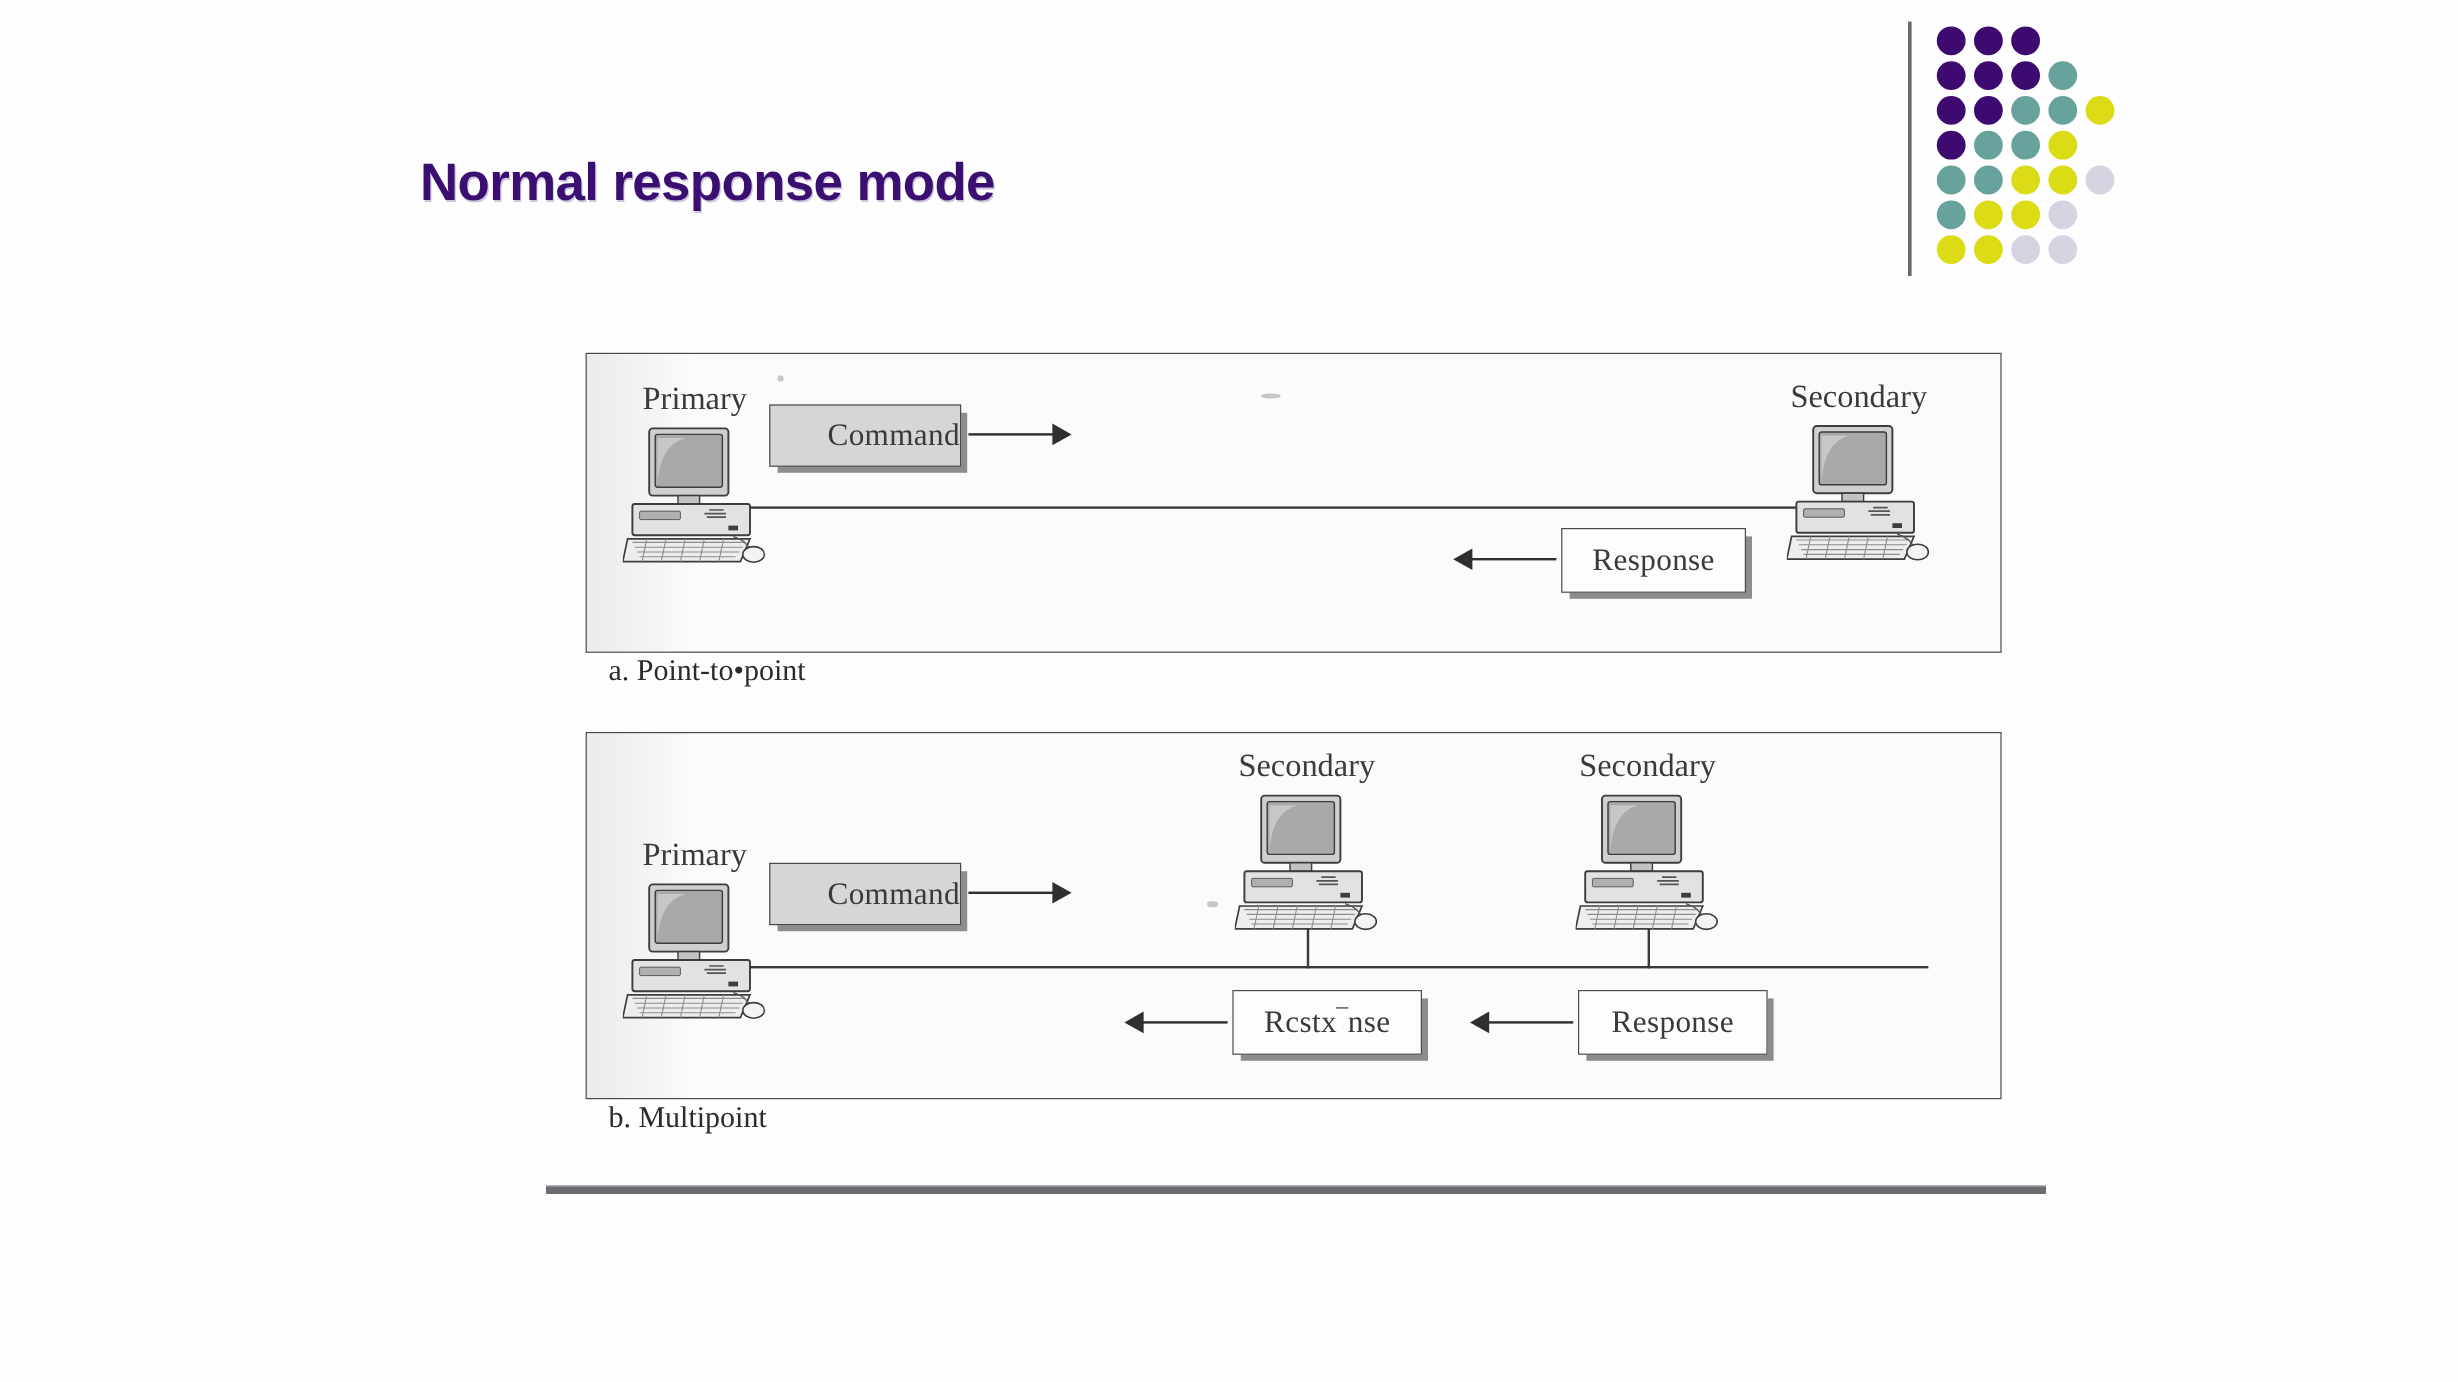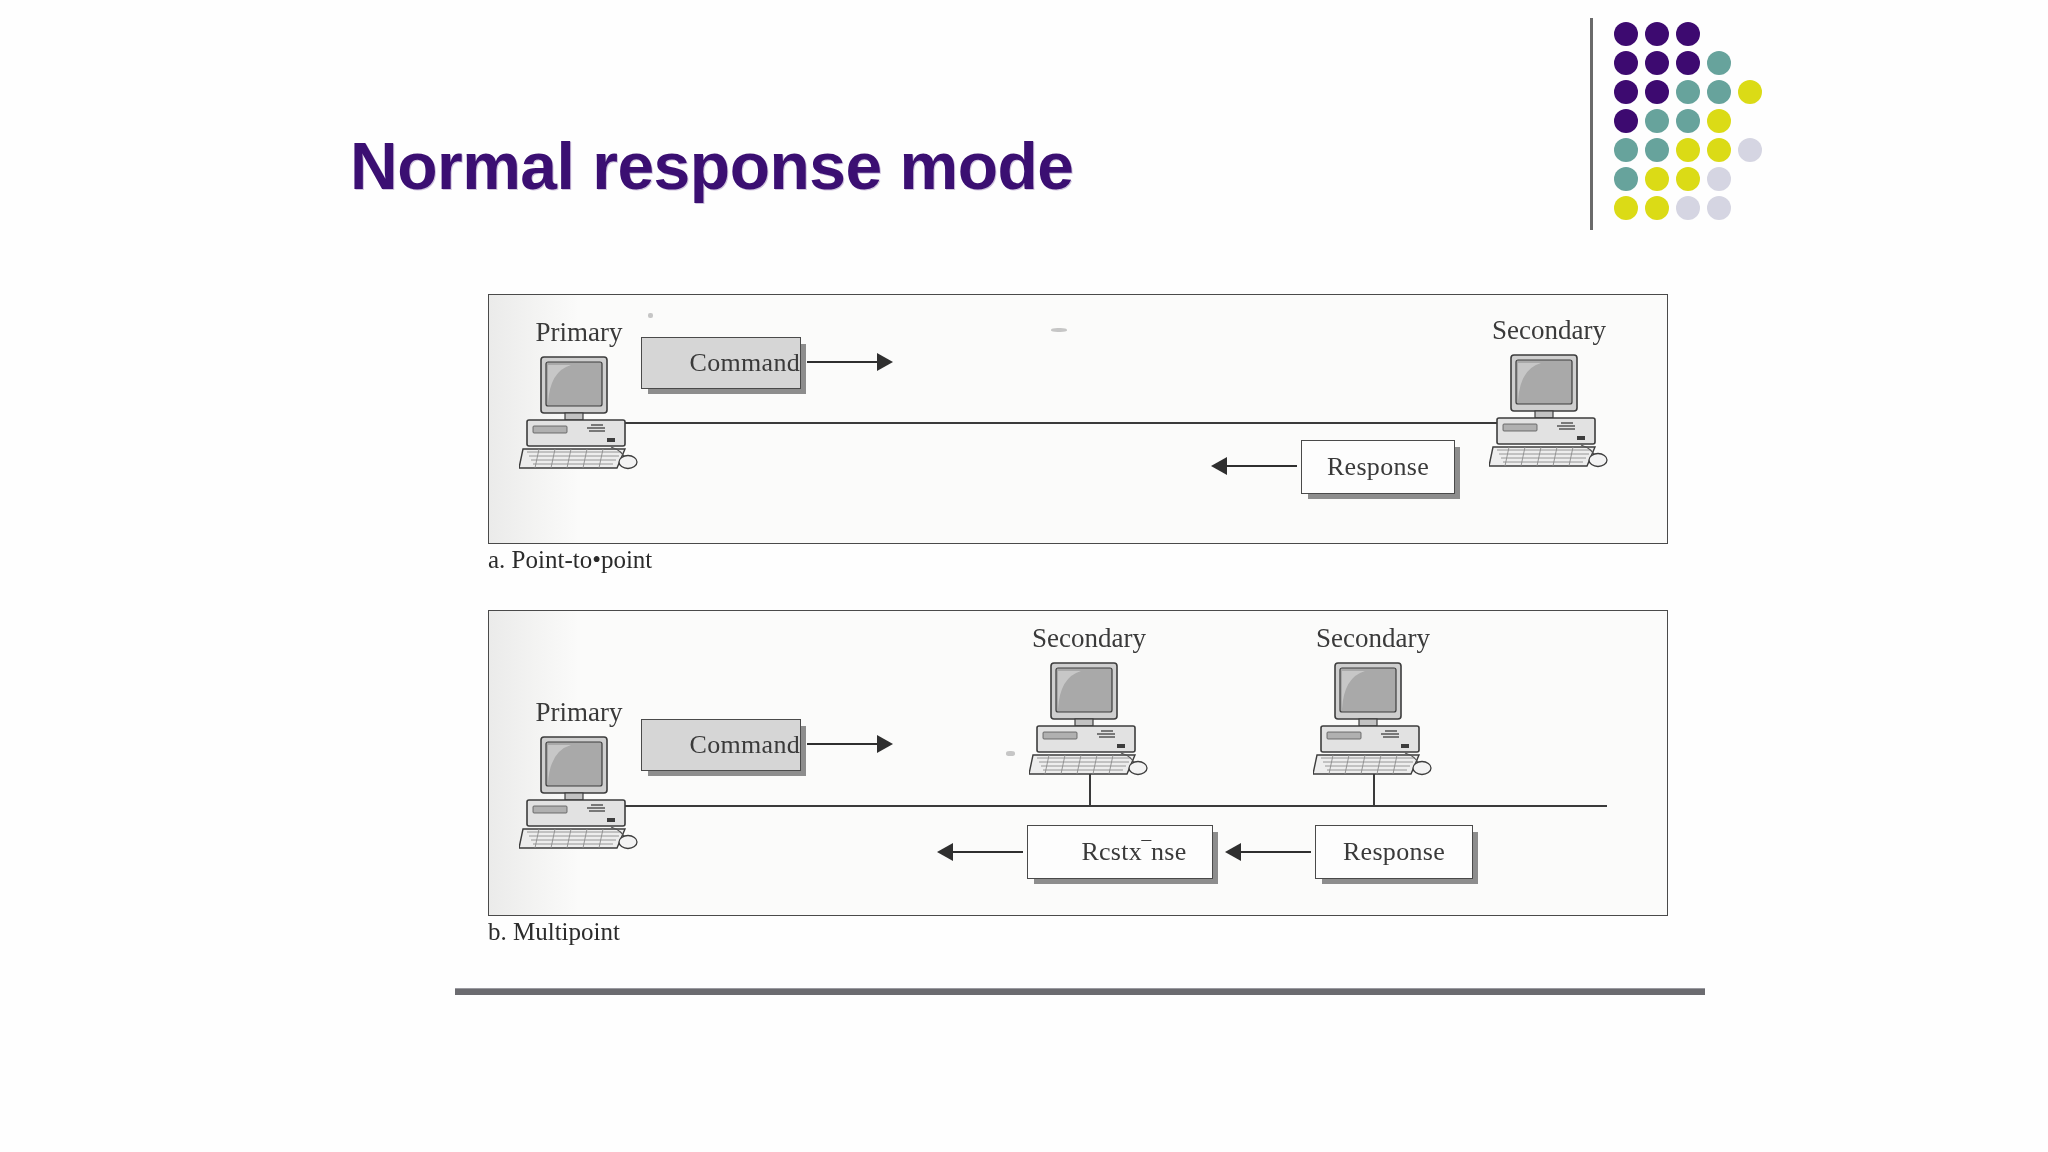--- a/index.html
+++ b/index.html
@@ -12,21 +12,21 @@
     position:relative;
   }
   .slide{position:absolute;inset:0;background:#fefefe;}
 
   
   .title{
     position:absolute;
     left:350px; top:128px;
     font-family:"Liberation Sans", sans-serif;
     font-weight:bold;
-    font-size:66px;
+    font-size:44px;
     letter-spacing:-0.5px;
     color:#3b0f72;
     text-shadow:1px 1px 0 rgba(120,90,160,.35);
     white-space:nowrap;
     text-align:center;
   }
 
   
   .logo{position:absolute; left:1590px; top:18px; width:220px; height:215px;}
   .logo-rule{
@@ -58,20 +58,21 @@
   }
   #panel-a{left:488px; top:294px; width:1178px; height:248px;}
   #panel-b{left:488px; top:610px; width:1178px; height:304px;}
 
   .caption{
     position:absolute;
     font-family:"Liberation Serif", serif;
     font-size:25px;
     color:#2b2b2b;
     white-space:nowrap;
+    margin-left:19px;
   }
   #caption-a{left:488px; top:546px;}
   #caption-b{left:488px; top:918px;}
 
   
   .busline{
     position:absolute;height:1.6px;background:#3a3a3a;
   }
   .droplink{
     position:absolute;width:1.6px;background:#3a3a3a;
@@ -293,21 +294,21 @@
         <rect x="88" y="83" width="8" height="4" fill="#3d3d3d"></rect>
         <path d="M68 73 h18 M70 76 h16 M72 70 h12" stroke="#555" stroke-width="1.4"></path>
         <path d="M4 94 L106 94 L98 113 L0 113 Z" fill="#ededed" stroke="#3d3d3d" stroke-width="1.4"></path>
         <path d="M8 97 L102 97 M10 101 L100 101 M12 105 L97 105 M14 109 L94 109" stroke="#8c8c8c" stroke-width="0.9"></path>
         <path d="M20 94 L16 113 M36 94 L32 113 M52 94 L48 113 M68 94 L64 113 M84 94 L80 113" stroke="#8c8c8c" stroke-width="0.9"></path>
         <path d="M92 92 Q104 96 106 104" stroke="#555" stroke-width="1.2" fill="none"></path>
         <ellipse cx="109" cy="107" rx="9" ry="6.5" fill="#f3f3f3" stroke="#3d3d3d" stroke-width="1.3"></ellipse>
       </svg>
     </div>
 
-    <div class="msgbox white" style="left:538px;top:214px;width:156px;height:52px;padding-left:28px;">
+    <div class="msgbox white" style="left:538px;top:214px;width:156px;height:52px;">
       <span>Rcstx‾nse</span>
     </div>
     <div class="arrow left" style="left:448px;top:232px;width:86px;">
       <div class="shaft"></div>
         <div class="head"></div>
     </div>
 
     <div class="msgbox white" style="left:826px;top:214px;width:156px;height:52px;">
       <span>Response</span>
     </div>

